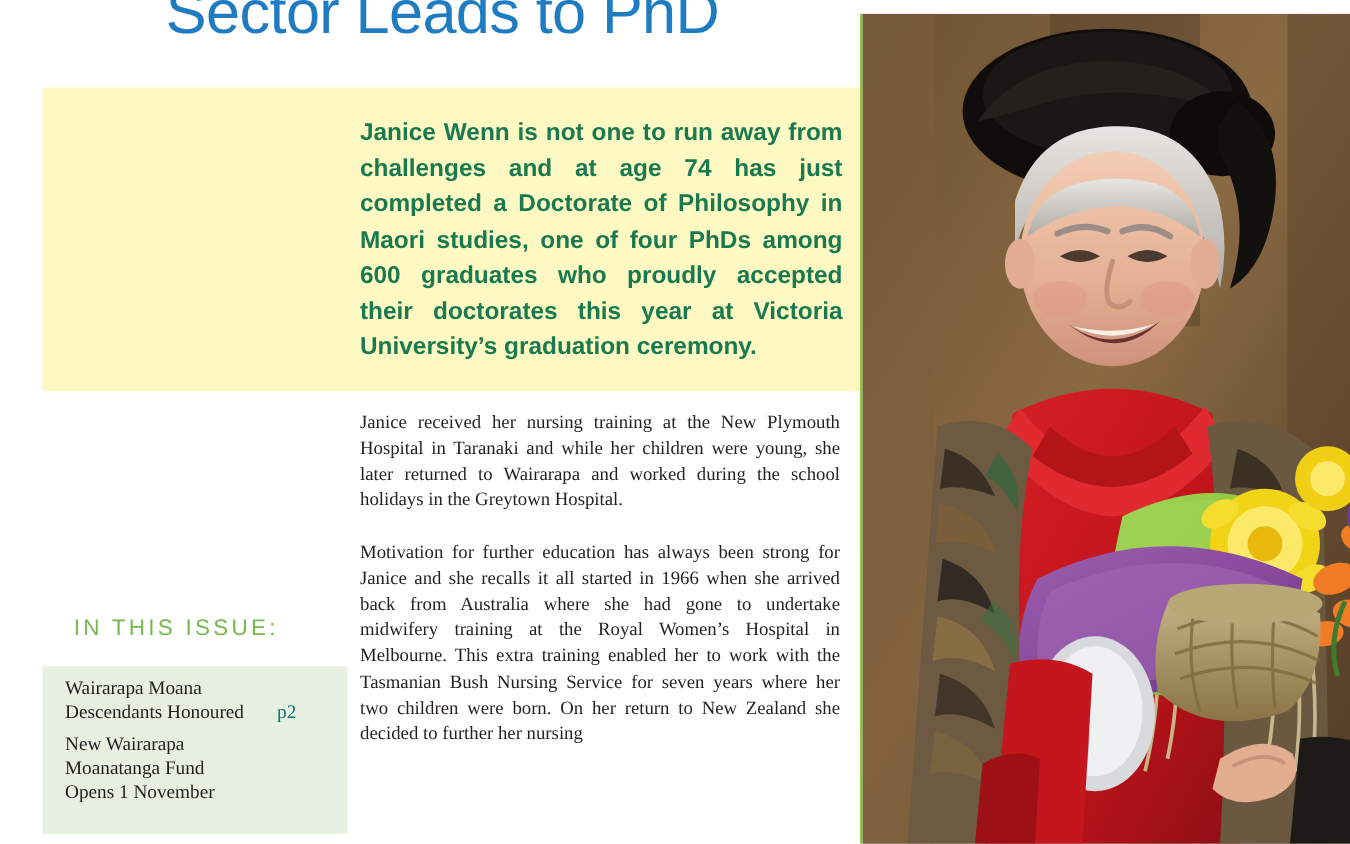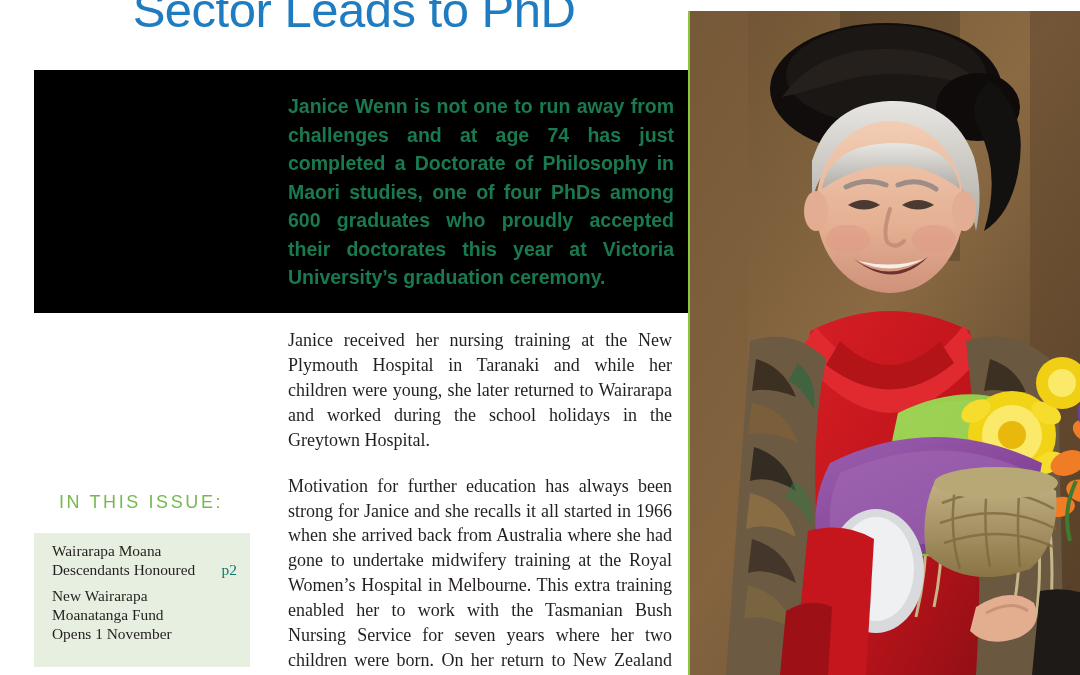--- a/index.html
+++ b/index.html
@@ -38,21 +38,21 @@
     white-space: nowrap;
   }
 
   
   .intro-panel {
     position: absolute;
     left: 16px;
     top: 70px;
     width: 654px;
     height: 243px;
-    background: #000000;
+    background: #fef9c3;
   }
   .intro-text {
     position: absolute;
     left: 254px;
     top: 22px;
     width: 386px;
     font-family: "Liberation Sans", sans-serif;
     font-size: 19.5px;
     font-weight: 700;
     line-height: 1.465;
@@ -64,21 +64,21 @@
   
   .body-col {
     position: absolute;
     left: 270px;
     top: 328px;
     width: 384px;
   }
   .body-col p {
     margin: 0 0 21px 0;
     font-family: "Liberation Serif", serif;
-    font-size: 18px;
+    font-size: 15px;
     line-height: 1.385;
     color: #231f20;
     text-align: justify;
     text-justify: inter-word;
     font-weight: 400;
   }
   .body-col p:last-child { margin-bottom: 0; }
 
   
   .issue-head {
@@ -92,20 +92,21 @@
     color: #76b94e;
   }
   .issue-box {
     position: absolute;
     left: 16px;
     top: 533px;
     width: 216px;
     height: 134px;
     background: #e6efe0;
     overflow: hidden;
+    padding-left: 28px;
   }
   .issue-list {
     position: absolute;
     left: 18px;
     top: 8px;
     width: 185px;
   }
   .issue-item {
     position: relative;
     margin-bottom: 7px;

